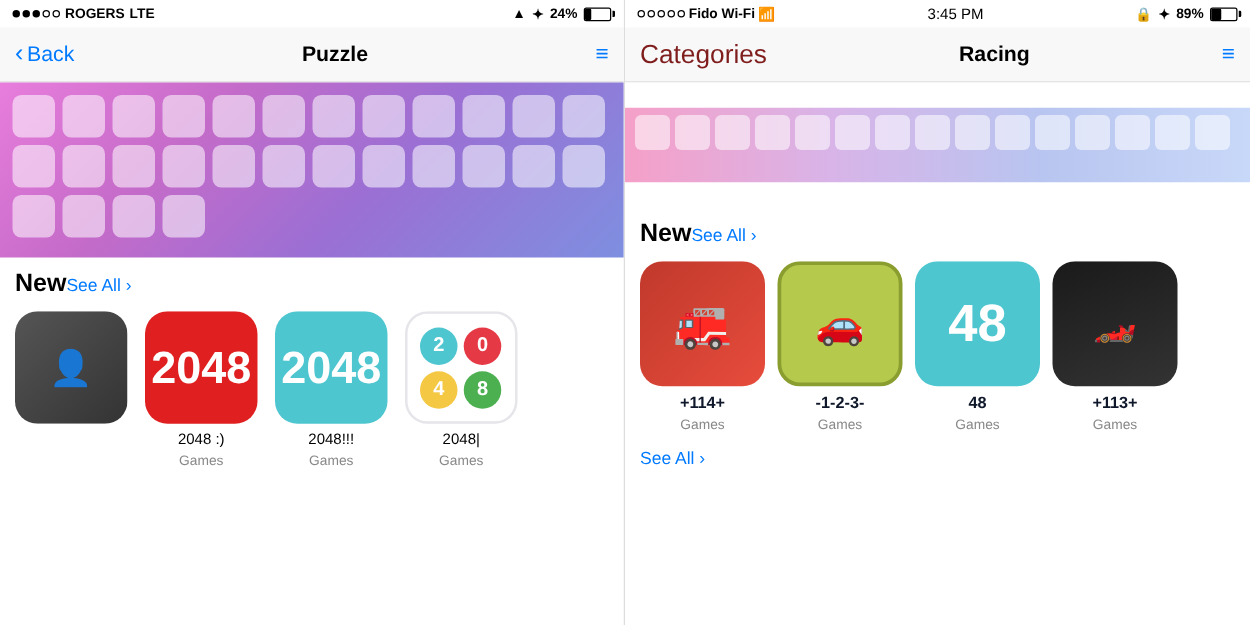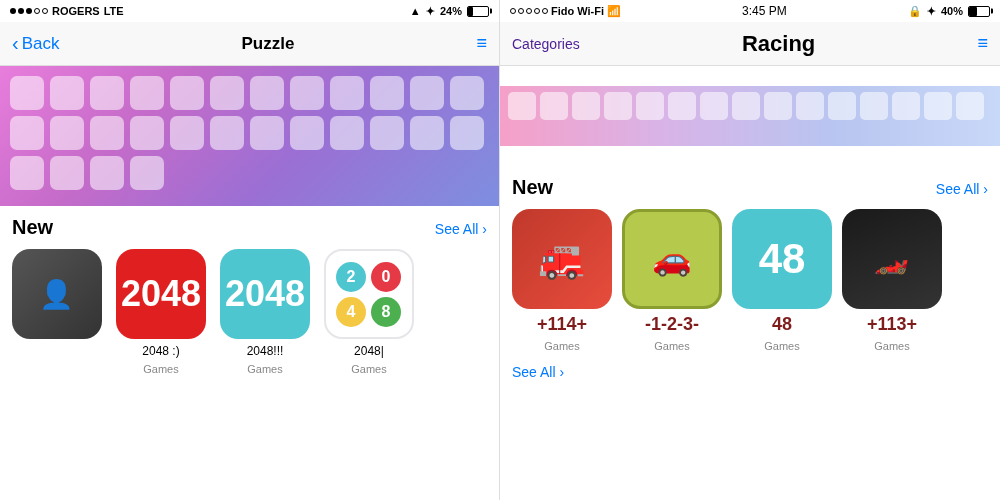--- a/index.html
+++ b/index.html
@@ -142,21 +142,20 @@
       border-radius: 7px;
     }
 
     
     .section-left {
       padding: 10px 12px 0;
     }
     .section-header {
       display: flex;
       align-items: baseline;
-      justify-content: space-between;
       margin-bottom: 10px;
     }
     .section-title {
       font-size: 20px;
       font-weight: 700;
       color: #000;
     }
     .see-all-link {
       font-size: 14px;
       color: #007aff;
@@ -289,25 +288,25 @@
     .nav-bar-right {
       display: flex;
       align-items: center;
       justify-content: space-between;
       padding: 6px 12px;
       background: #f8f8f8;
       border-bottom: 1px solid #ddd;
       height: 44px;
     }
     .categories-link {
-      font-size: 14px;
-      color: #4c1d95;
+      font-size: 21px;
+      color: #7f1d1d;
     }
     .nav-title-right {
-      font-size: 22px;
+      font-size: 17px;
       font-weight: 700;
       color: #000;
     }
 
     
     .hero-right {
       width: 100%;
       height: 100px;
       position: relative;
       overflow: hidden;
@@ -362,22 +361,22 @@
       background: #4ec6d0;
       font-size: 42px;
       font-weight: 900;
     }
     .icon-mustang {
       background: linear-gradient(160deg, #1a1a1a, #333);
       font-size: 28px;
     }
 
     .app-badge {
-      font-size: 18px;
-      color: #7f1d1d;
+      font-size: 13px;
+      color: #0f172a;
       font-weight: 600;
       text-align: center;
     }
     .app-genre-r {
       font-size: 11px;
       color: #888;
       text-align: center;
     }
     .whats-hot {
       padding: 12px 12px 0;
@@ -507,21 +506,21 @@
         <div class="dot-r empty"></div>
         <div class="dot-r empty"></div>
       </div>
       <span>Fido Wi-Fi</span>
       <span>📶</span>
     </div>
     <span style="font-size:12px;font-weight:400;">3:45 PM</span>
     <div class="status-right-r">
       <span>🔒</span>
       <span>✦</span>
-      <span>40%</span>
+      <span>89%</span>
       <div class="batt-r">
         <div class="batt-fill-r"></div>
       </div>
     </div>
   </div>
 
   <div class="nav-bar-right">
     <span class="categories-link">Categories</span>
     <span class="nav-title-right">Racing</span>
     <span class="list-icon">≡</span>

